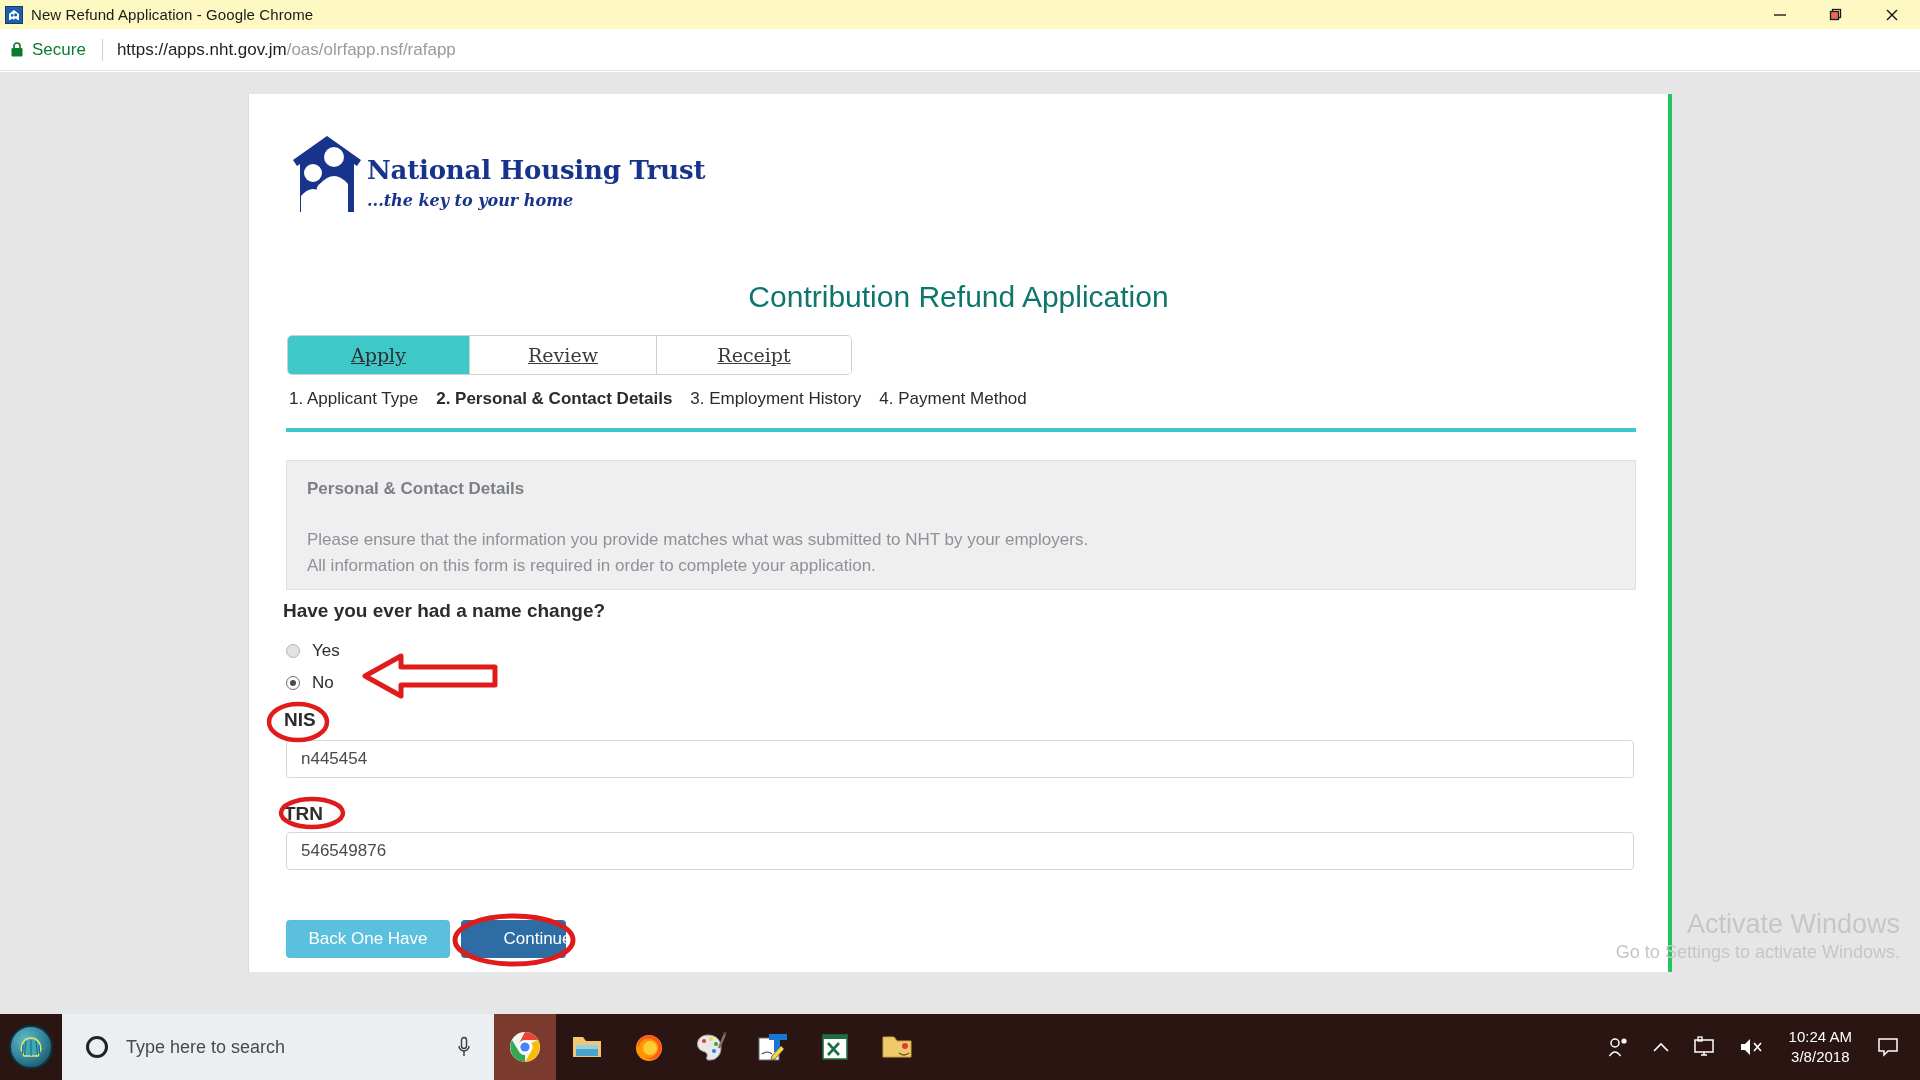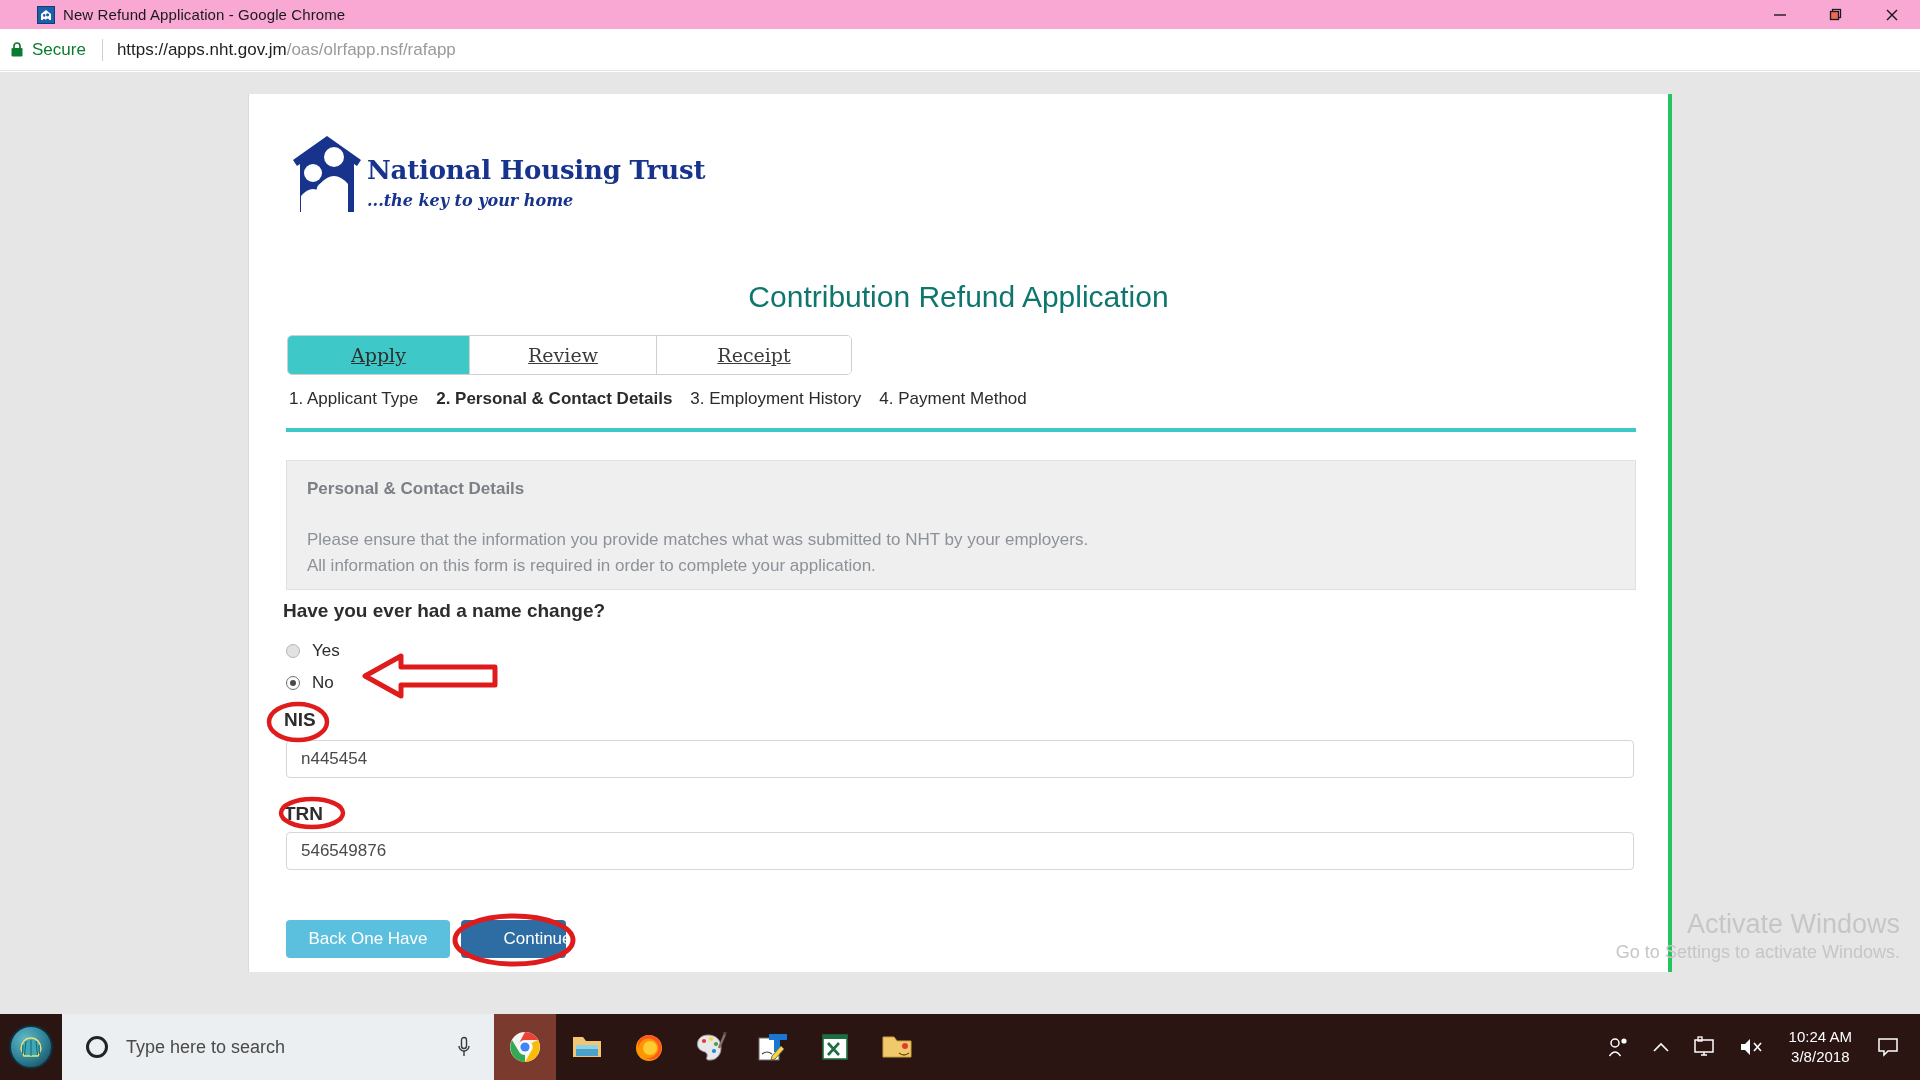--- a/index.html
+++ b/index.html
@@ -7,22 +7,22 @@
     width: 1920px; height: 1080px;
     overflow: hidden;
     font-family: "Liberation Sans", sans-serif;
     background: #ffffff;
   }
   #screen { position: relative; width: 1920px; height: 1080px; background: #ffffff; }
 
   
   .titlebar {
     position: absolute; top: 0; left: 0; width: 1920px; height: 29px;
-    background: #f9a8d4;
-    display: flex; align-items: center; padding-left: 32px;
+    background: #fef9c3;
+    display: flex; align-items: center;
   }
   .tb-icon {
     width: 18px; height: 18px; margin-left: 5px; margin-right: 8px;
     background: #1f5fa9; border: 1px solid #0d3e75;
     display: flex; align-items: center; justify-content: center;
     flex: 0 0 auto;
   }
   .tb-icon svg { display: block; }
   .tb-title {
     font-size: 15px; color: #1a1a1a; letter-spacing: .1px;

